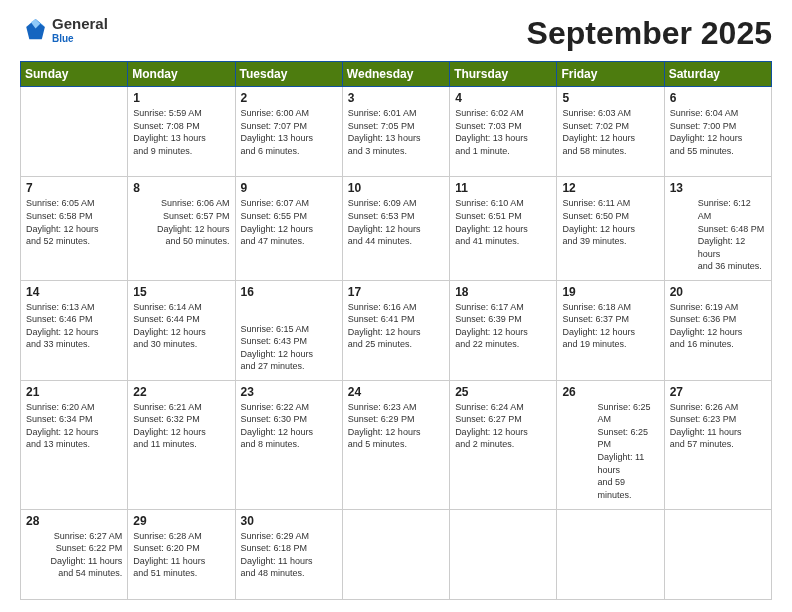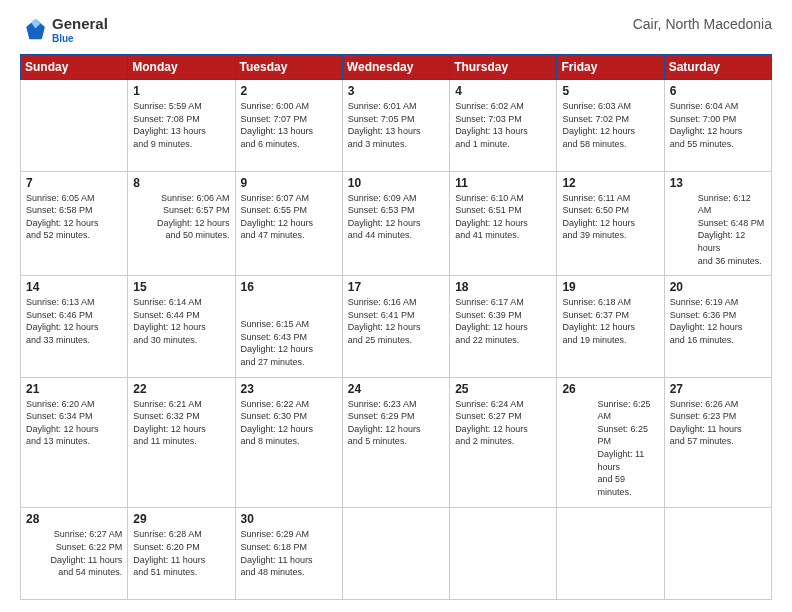--- a/index.html
+++ b/index.html
@@ -61,21 +61,21 @@
       color: #555;
     }
     .calendar {
       flex: 1;
       border: 1px solid #ccc;
       border-collapse: collapse;
       width: 100%;
       table-layout: fixed;
     }
     .calendar th {
-      background: #b91c1c;
+      background: #4d7c0f;
       color: #fff;
       font-size: 12px;
       font-weight: bold;
       padding: 5px 4px;
       text-align: left;
       border: 1px solid #1050a0;
     }
     .calendar td {
       border: 1px solid #ccc;
       vertical-align: top;
@@ -110,21 +110,21 @@
         <polygon points="20,4 32,14 28,30 12,30 8,14" fill="#1565c0"></polygon>
         <polygon points="20,4 32,14 26,10" fill="#42a5f5"></polygon>
         <polygon points="14,8 20,4 26,10 20,16" fill="#90caf9"></polygon>
       </svg>
       <div class="logo-text">
         <span class="logo-general">General</span>
         <span class="logo-blue">Blue</span>
       </div>
     </div>
     <div class="title-block">
-      <div class="subtitle">Cair, North Macedonia</div>
+      <div class="month-title">September 2025</div>
     </div>
   </div>
 
   <table class="calendar">
     <thead>
       <tr>
         <th>Sunday</th>
         <th>Monday</th>
         <th>Tuesday</th>
         <th>Wednesday</th>

